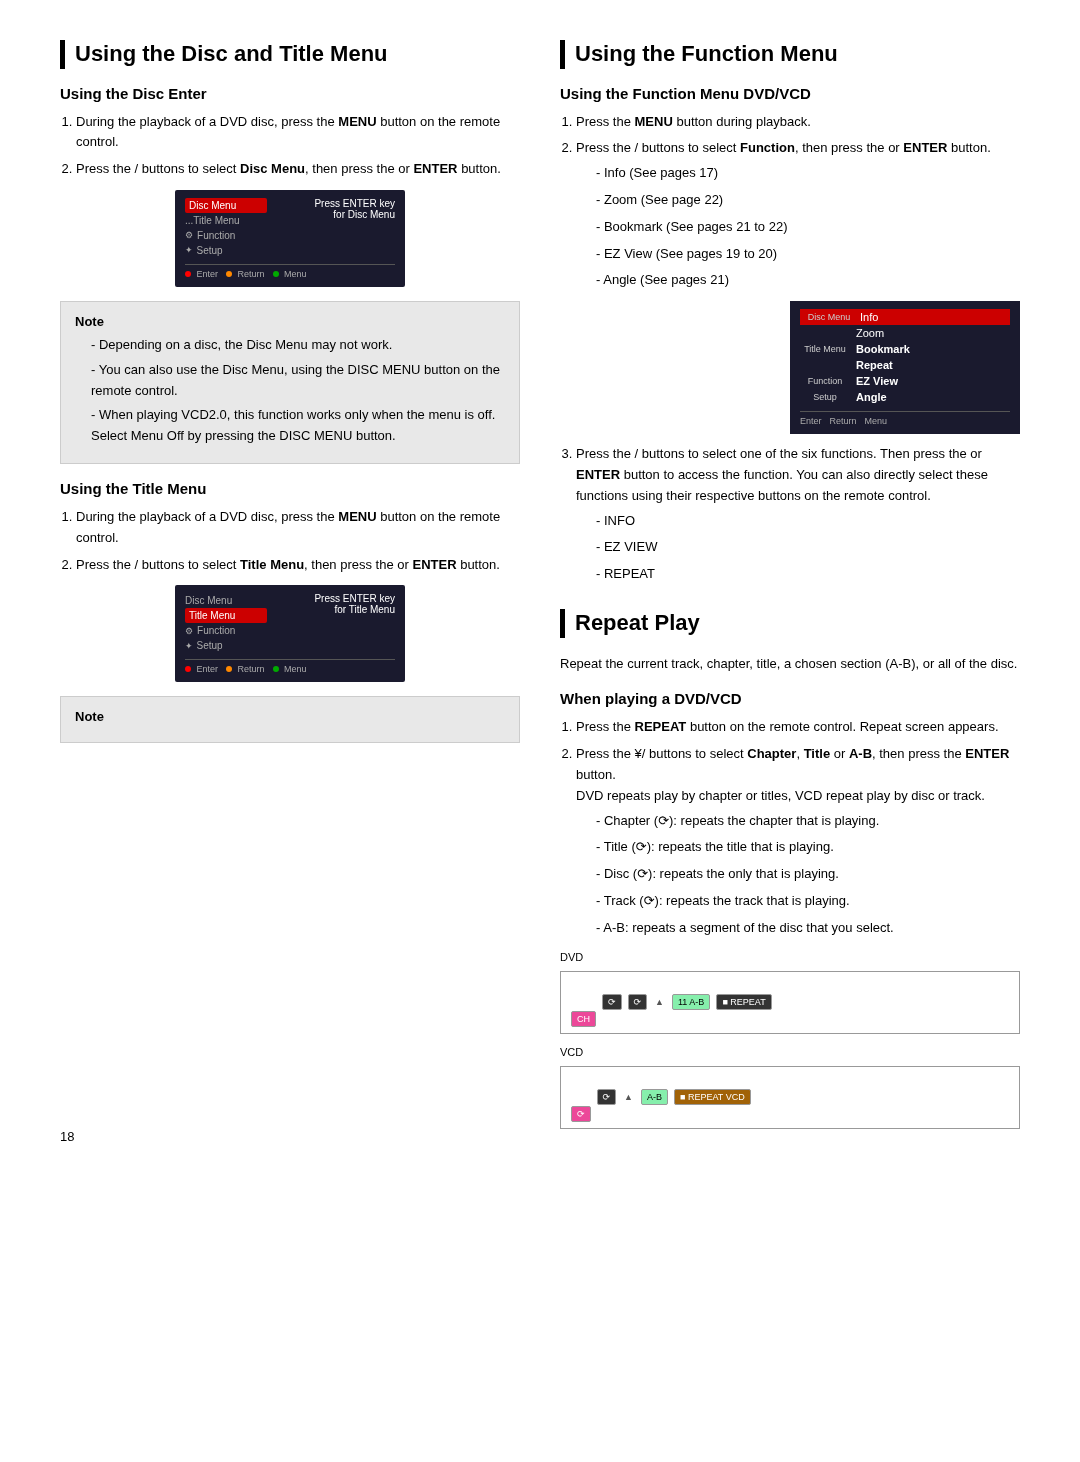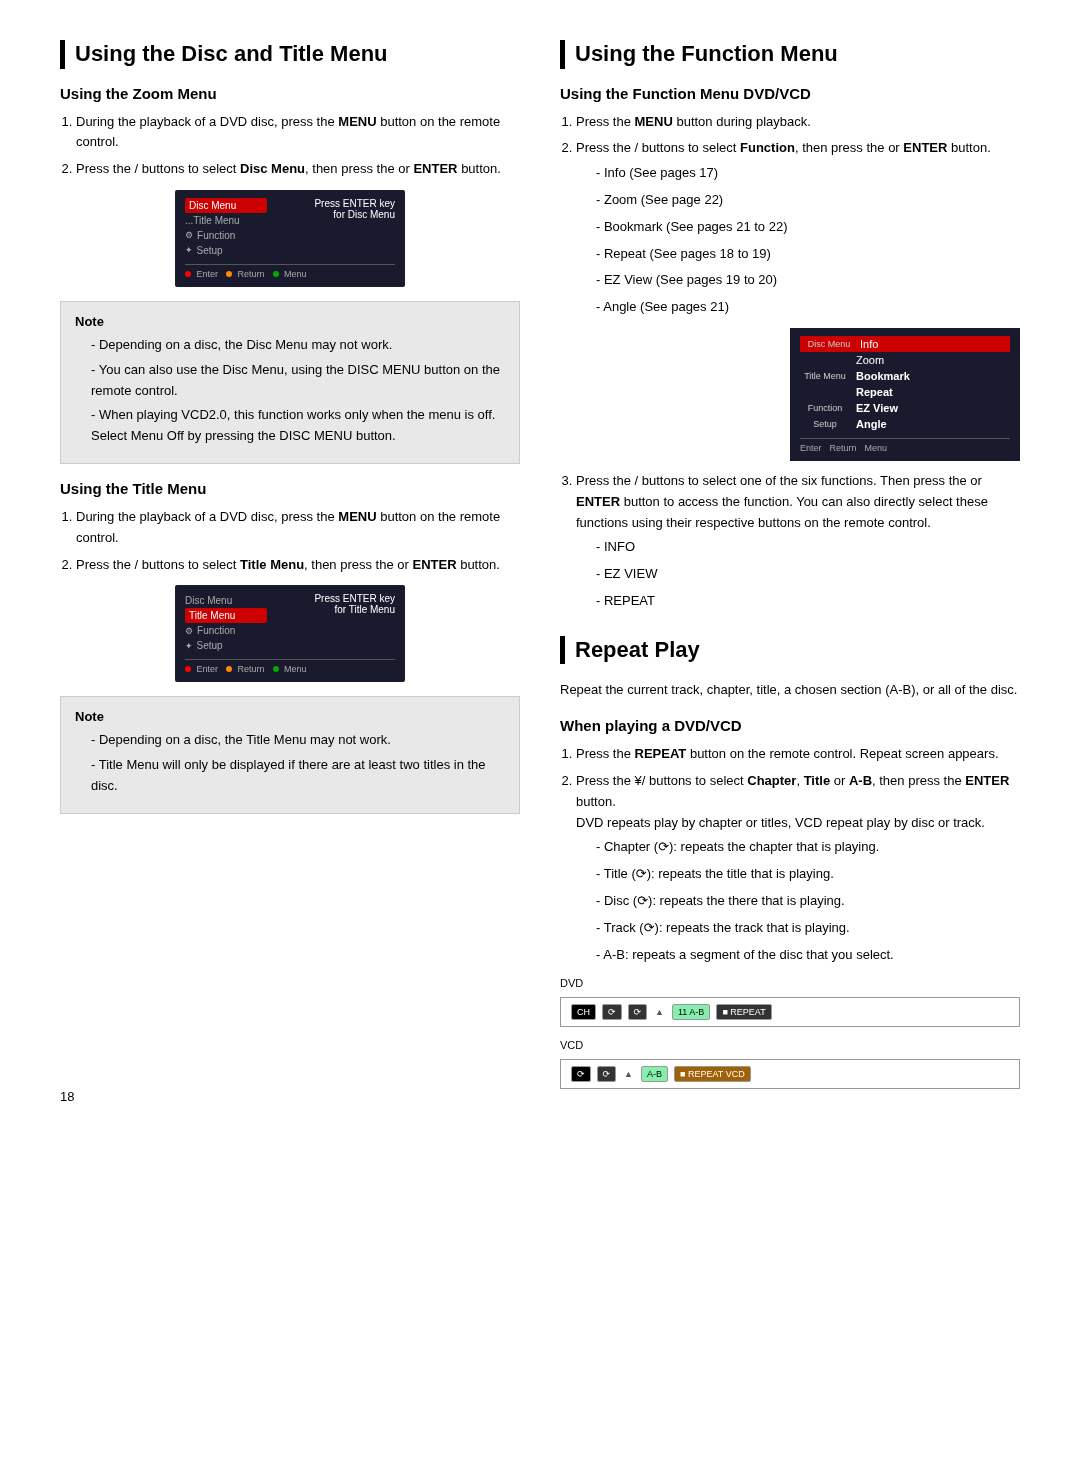--- a/index.html
+++ b/index.html
@@ -174,22 +174,23 @@
     }
     .repeat-btn {
       background: #86efac;
       border: 1px solid #999;
       border-radius: 2px;
       padding: 2px 5px;
       font-size: 9px;
       white-space: nowrap;
     }
     .repeat-btn.active {
-      background: #000000;
-      color: #fff;
+      background: #ec4899;
+      color: #fff;
+      margin-top: 33px;
     }
     .repeat-btn.green {
       background: #4a4;
       color: #fff;
     }
     .repeat-btn.dark {
       background: #333;
       color: #fff;
     }
     b { font-weight: bold; }
@@ -207,21 +208,21 @@
     .indent-list li::before { content: "- "; }
   </style>
 </head>
 <body>
 
 <div class="page-container">
 
   <div class="left-column">
     <h1 class="section-title">Using the Disc and Title Menu</h1>
 
-    <h2 class="subsection-title">Using the Zoom Menu</h2>
+    <h2 class="subsection-title">Using the Disc Enter</h2>
     <ol>
       <li>
         <span>During the playback of a DVD disc, press the </span><b>MENU</b><span> button on the remote control.</span>
       </li>
       <li>
         <span>Press the  /  buttons to select </span><b>Disc Menu</b><span>, then press the or </span><b>ENTER</b><span> button.</span>
       </li>
     </ol>
 
     <div class="screen-img">
@@ -296,42 +297,37 @@
       </div>
       <div class="bottom-bar">
         <span><span class="dot-icon red"></span> Enter</span>
         <span><span class="dot-icon orange"></span> Return</span>
         <span><span class="dot-icon green"></span> Menu</span>
       </div>
     </div>
 
     <div class="note-box">
       <div class="note-title">Note</div>
-      <ul>
-        <li>Depending on a disc, the Title Menu may not work.</li>
-        <li>Title Menu will only be displayed if there are at least two titles in the disc.</li>
-      </ul>
     </div>
   </div>
 
   <div class="right-column">
     <h1 class="section-title">Using the Function Menu</h1>
 
     <h2 class="subsection-title">Using the Function Menu DVD/VCD</h2>
     <ol>
       <li>
         <span>Press the </span><b>MENU</b><span> button during playback.</span>
       </li>
       <li>
         <span>Press the  /  buttons to select </span><b>Function</b><span>, then press the or </span><b>ENTER</b><span> button.</span>
         <ul class="indent-list">
           <li>Info (See pages 17)</li>
           <li>Zoom (See page 22)</li>
           <li>Bookmark (See pages 21 to 22)</li>
-          <li>Repeat (See pages 18 to 19)</li>
           <li>EZ View (See pages 19 to 20)</li>
           <li>Angle (See pages 21)</li>
         </ul>
       </li>
     </ol>
 
     <div class="func-screen">
       <div class="menu-row highlighted">
         <span class="row-icon" style="font-size:9px; color:#ccc;">Disc Menu</span>
         <span class="row-text">Info</span>
@@ -381,21 +377,21 @@
     <ol>
       <li>
         <span>Press the </span><b>REPEAT</b><span> button on the remote control. Repeat screen appears.</span>
       </li>
       <li>
         <span>Press the ¥/  buttons to select </span><b>Chapter</b><span>, </span><b>Title</b><span> or </span><b>A-B</b><span>, then press the </span><b>ENTER</b><span> button.</span>
         <br><span>DVD repeats play by chapter or titles, VCD repeat play by disc or track.</span>
         <ul class="indent-list">
           <li>Chapter (⟳): repeats the chapter that is playing.</li>
           <li>Title (⟳): repeats the title that is playing.</li>
-          <li>Disc (⟳): repeats the there that is playing.</li>
+          <li>Disc (⟳): repeats the only that is playing.</li>
           <li>Track (⟳): repeats the track that is playing.</li>
           <li>A-B: repeats a segment of the disc that you select.</li>
         </ul>
       </li>
     </ol>
 
     <div style="margin-top: 12px;">
       <div style="font-size:11px; margin-bottom:4px;">DVD</div>
       <div class="repeat-bar">
         <span class="repeat-btn active">CH</span>

